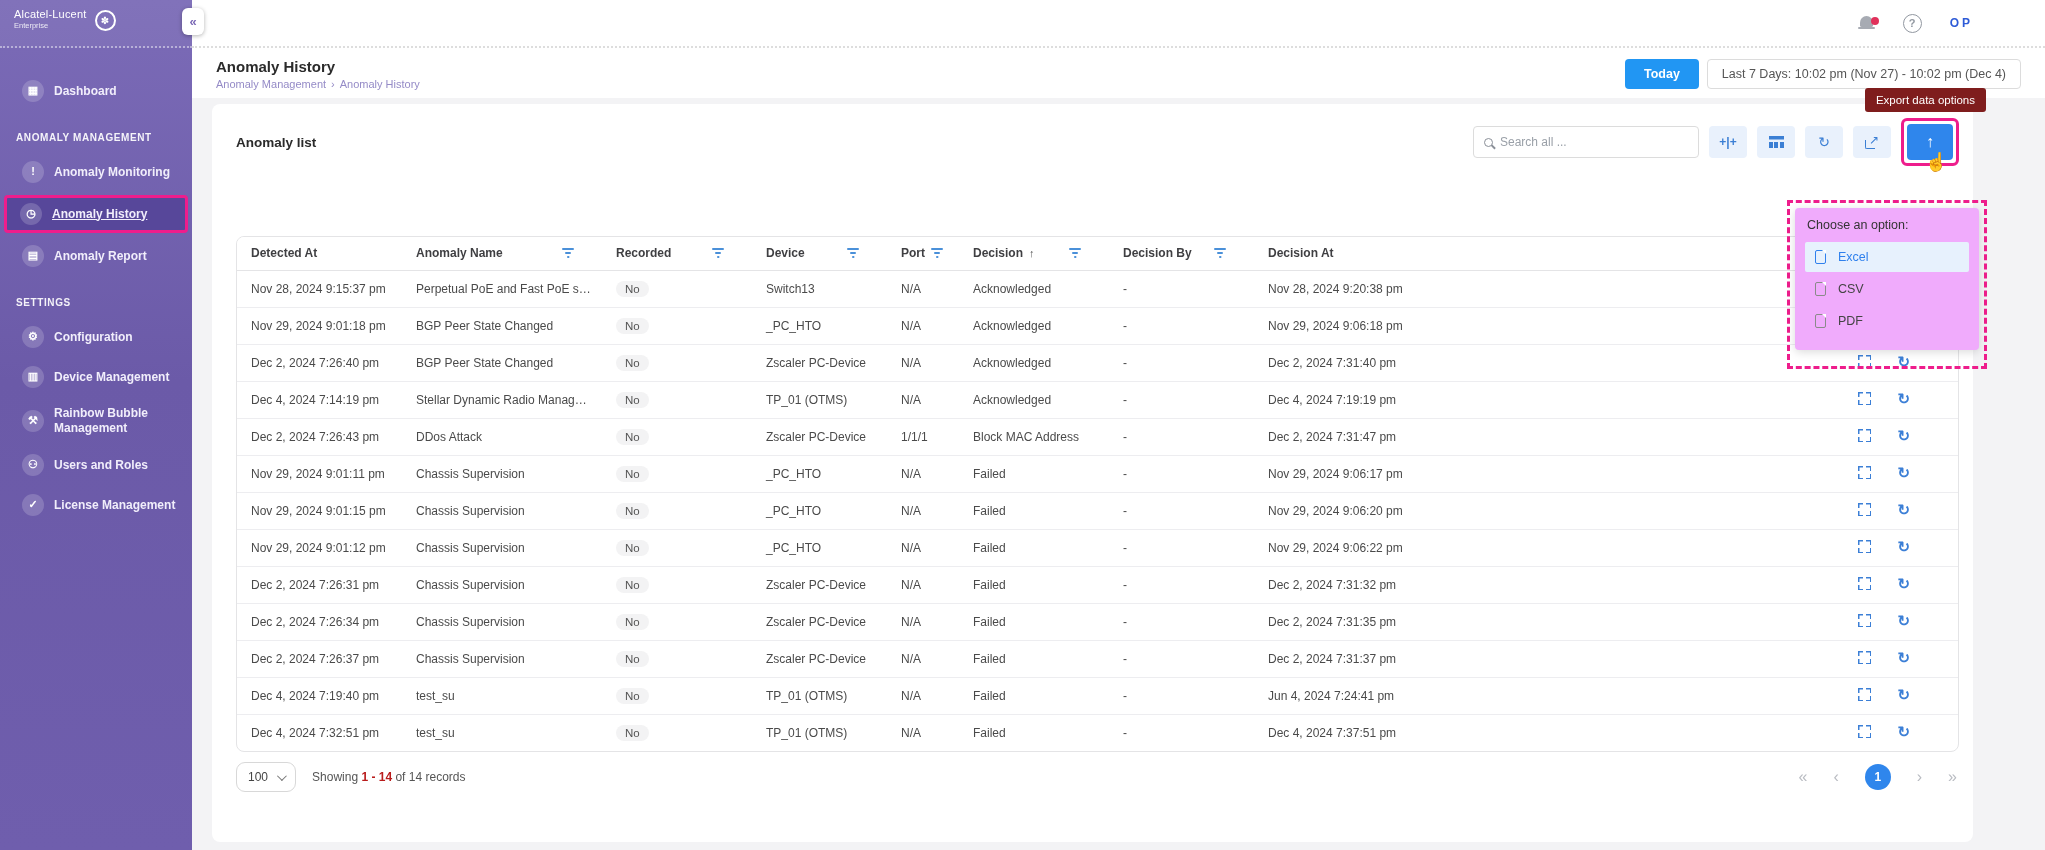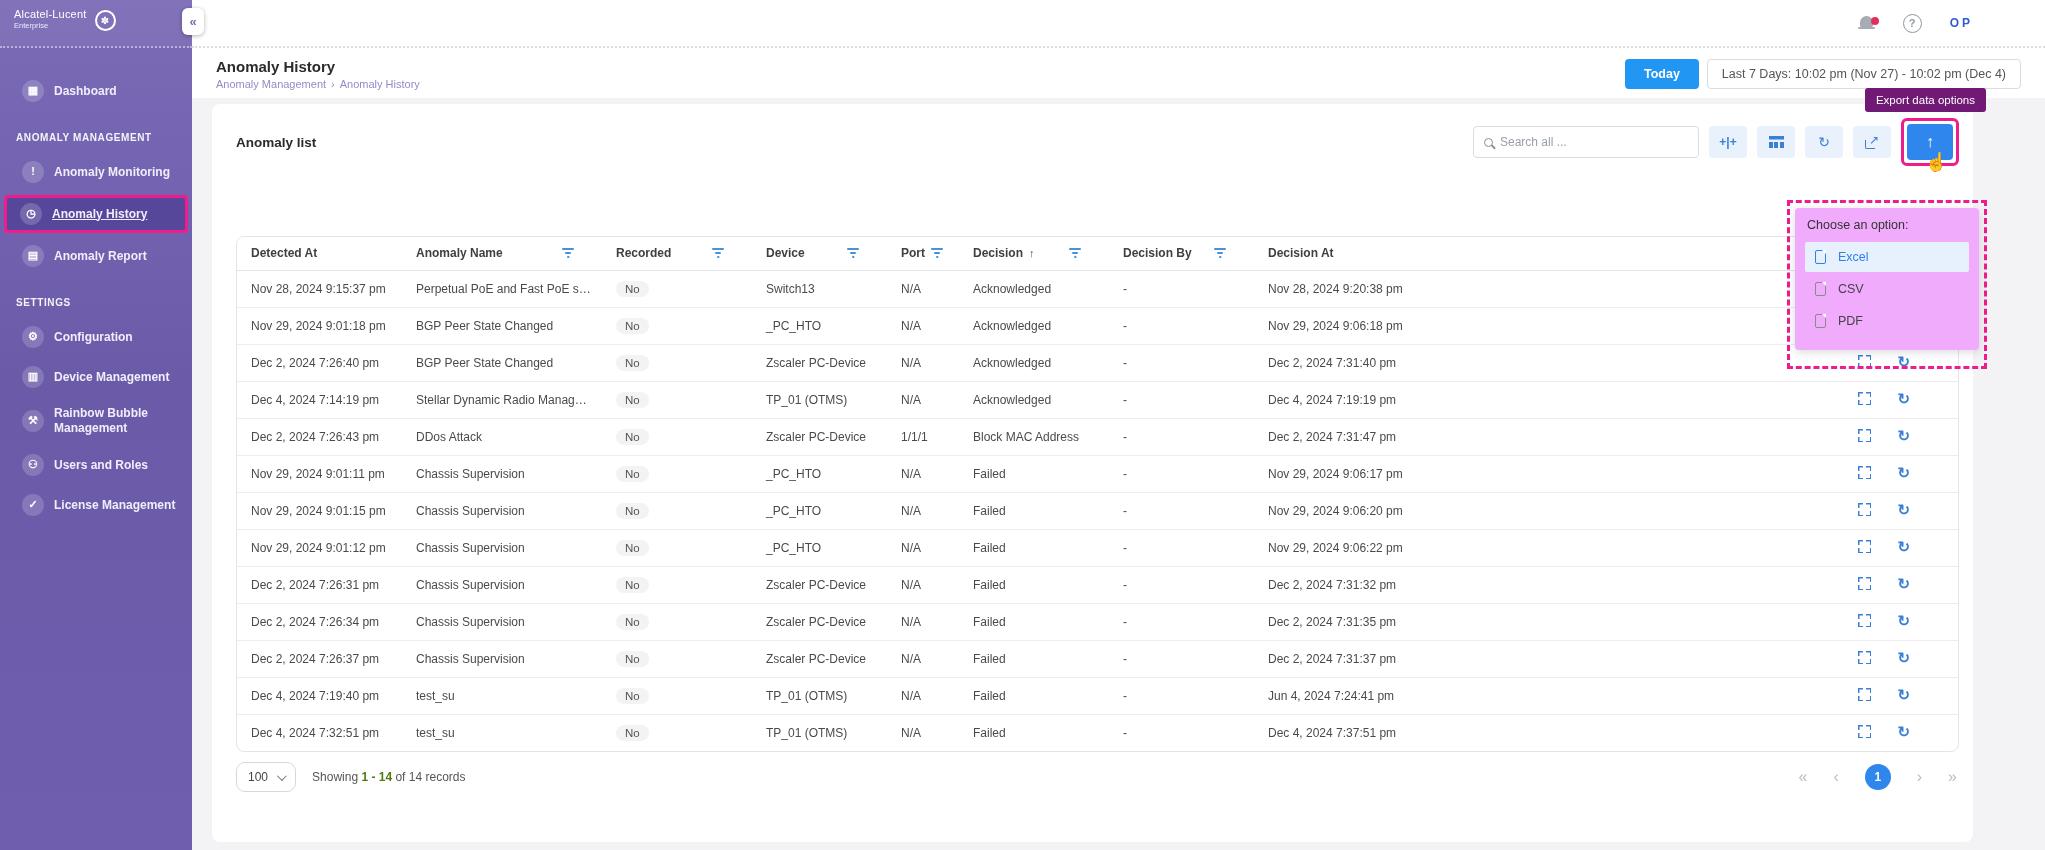--- a/index.html
+++ b/index.html
@@ -57,21 +57,21 @@
       linear-gradient(#3b7fd4,#3b7fd4) 0 5.5px/4px 6.5px no-repeat,
       linear-gradient(#3b7fd4,#3b7fd4) 5.5px 5.5px/4px 6.5px no-repeat,
       linear-gradient(#3b7fd4,#3b7fd4) 11px 5.5px/4px 6.5px no-repeat; }
   .icon-open { position:relative; width:14px; height:13px; }
   .icon-open::before { content:''; position:absolute; left:0; bottom:0; width:9px; height:8px; border-left:1.5px solid #3b7fd4; border-bottom:1.5px solid #3b7fd4; border-radius:0 0 0 2px; }
   .icon-open::after { content:'\2197'; position:absolute; right:0; top:-3px; font-size:12px; color:#3b7fd4; }
 
   .export-wrap { position:relative; border:3px solid #ee1d8c; border-radius:6px; padding:3px; }
   .export-btn { width:46px; height:36px; background:#2f86ec; border:none; border-radius:4px; color:#fff; font-size:16px; font-weight:bold; cursor:pointer; display:flex; align-items:center; justify-content:center; }
   .hand-cursor { position:absolute; bottom:-10px; right:8px; font-size:18px; color:#cf8a00; z-index:5; }
-  .tooltip { position:absolute; bottom:calc(100% + 9px); right:-30px; background:#701a75; color:#fff; font-size:11.5px; padding:6px 11px; border-radius:3px; white-space:nowrap; z-index:70; }
+  .tooltip { position:absolute; bottom:calc(100% + 9px); right:-30px; background:#7f1d1d; color:#fff; font-size:11.5px; padding:6px 11px; border-radius:3px; white-space:nowrap; z-index:70; }
 
   
   .export-dropdown { position:absolute; top:96px; right:-14px; width:200px; z-index:55; border:3px dashed #ee1d8c; padding:5px 5px 16px 5px; }
   .dropdown-panel { background:#f0abfc; border-radius:4px; box-shadow:0 2px 10px rgba(0,0,0,.15); padding:10px 10px 12px 10px; }
   .dropdown-title { font-size:12.5px; color:#333; margin:0 2px 10px 2px; }
   .dropdown-option { display:flex; align-items:center; gap:12px; height:30px; padding:0 10px; font-size:12.5px; color:#444; border-radius:2px; cursor:pointer; margin-bottom:2px; }
   .dropdown-option.active { background:#e7f1fd; color:#2f80ed; }
   .file-doc { width:11px; height:14px; border:1.5px solid #8a8a8a; border-radius:2px; position:relative; flex:0 0 11px; }
   .file-doc::before { content:''; position:absolute; right:-1px; top:-1px; width:0; height:0; border-left:4px solid transparent; border-top:4px solid #fff; }
   .dropdown-option.active .file-doc { border-color:#2f80ed; }
@@ -98,21 +98,21 @@
       linear-gradient(#3c7fd6,#3c7fd6) 0 100%/1.5px 5px no-repeat,
       linear-gradient(#3c7fd6,#3c7fd6) 100% 100%/5px 1.5px no-repeat,
       linear-gradient(#3c7fd6,#3c7fd6) 100% 100%/1.5px 5px no-repeat; }
   .icon-refresh { color:#3c7fd6; font-size:15px; font-weight:bold; cursor:pointer; line-height:1; }
 
   
   .card-foot { display:flex; align-items:center; padding:10px 14px 0 24px; }
   .page-size { border:1px solid #d8d8d8; border-radius:9px; padding:7px 11px; display:flex; align-items:center; gap:9px; font-size:12px; color:#444; cursor:pointer; background:#fff; }
   .chev-down { width:7px; height:7px; border-right:1.5px solid #777; border-bottom:1.5px solid #777; transform:rotate(45deg) translateY(-2px); }
   .showing { font-size:12px; color:#555; margin-left:16px; }
-  .showing b { color:#4d7c0f; }
+  .showing b { color:#b91c1c; }
   .pagination { margin-left:auto; display:flex; align-items:center; gap:26px; margin-right:2px; }
   .pg-nav { color:#b9bcc2; font-size:16px; cursor:pointer; }
   .pg-current { width:26px; height:26px; border-radius:50%; background:#2f86ec; color:#fff; font-size:12px; font-weight:bold; display:flex; align-items:center; justify-content:center; cursor:pointer; }
 </style>
 </head>
 <body>
 
 <div class="app">
 
   <aside class="sidebar">

